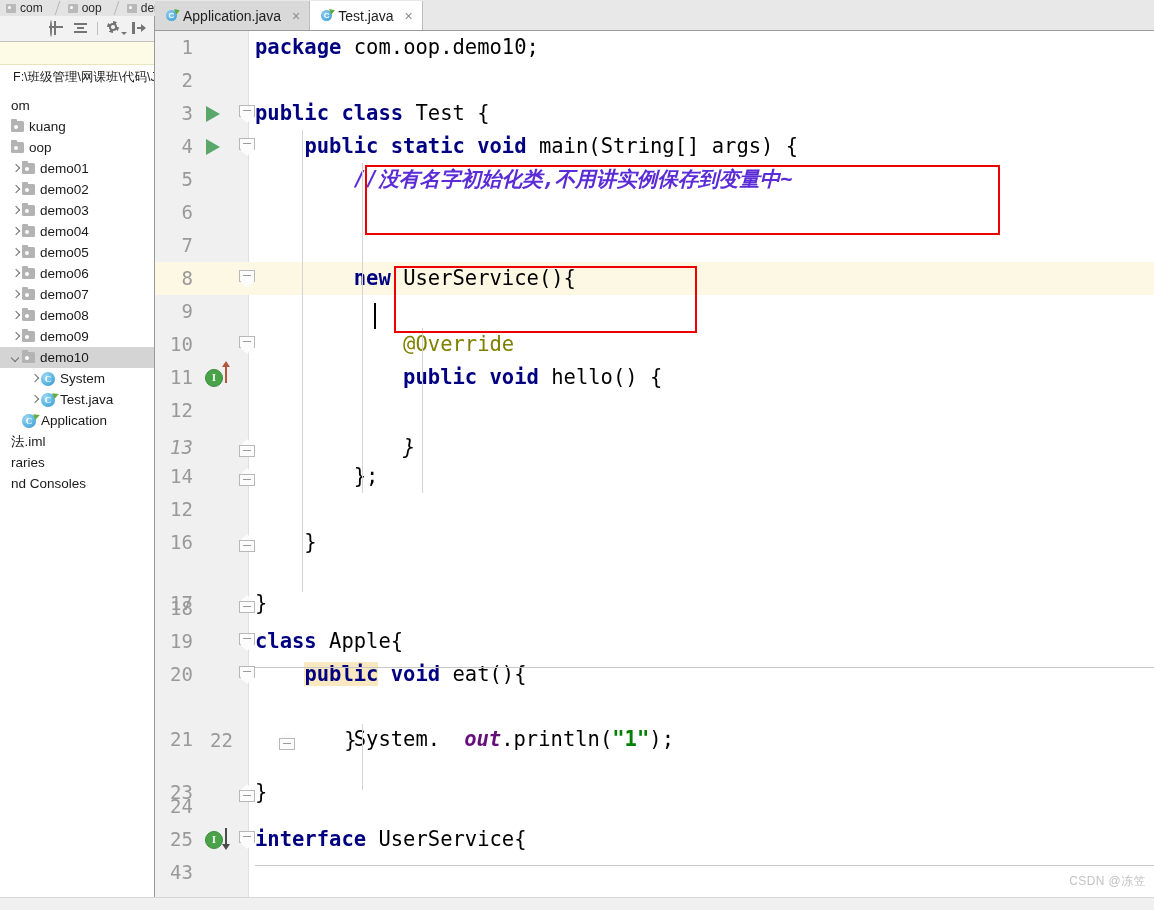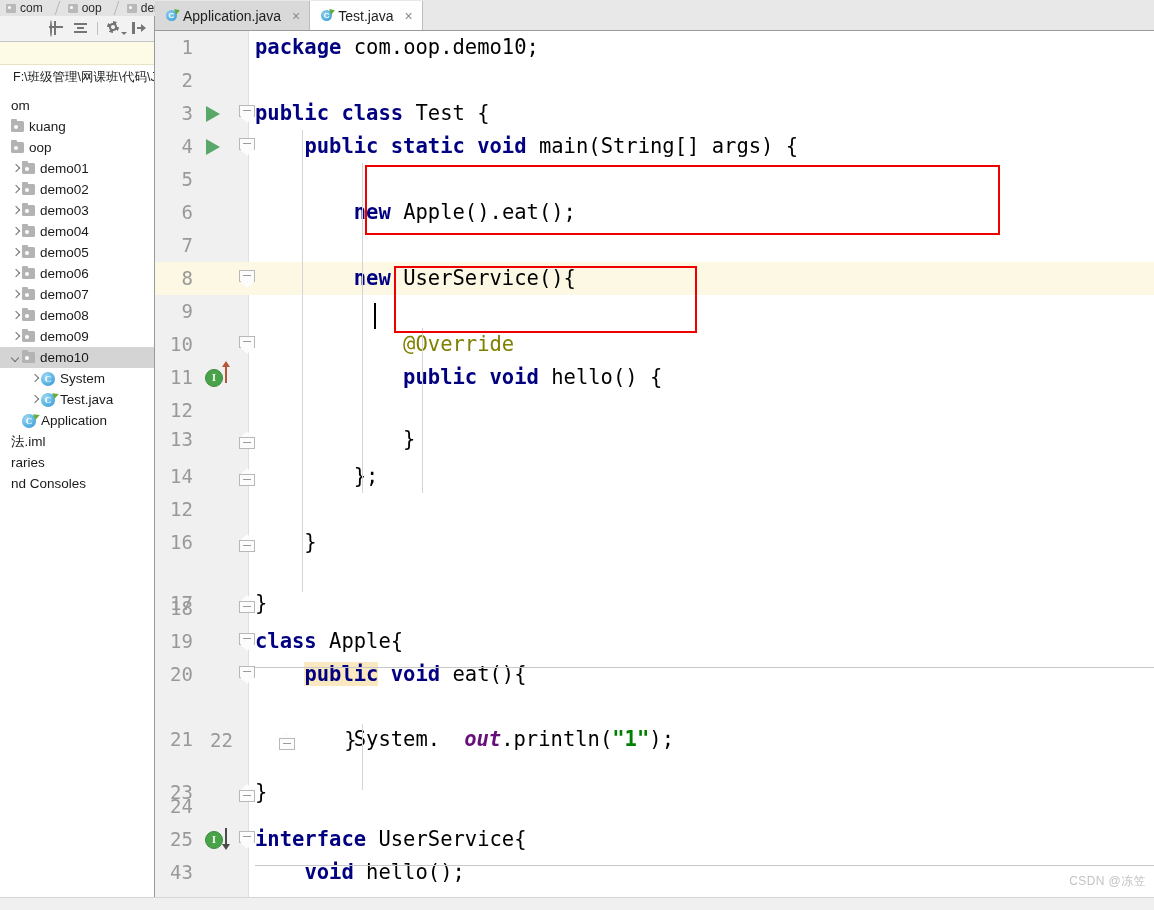--- a/index.html
+++ b/index.html
@@ -477,24 +477,24 @@
             <div class="run-tri"></div>
             <div class="fold">
               <span class="box"></span>
               <span class="minus"></span>
               <span class="tip"></span>
             </div>
             <div class="codetext">    <span class="kw">public</span> <span class="kw">static</span> <span class="kw">void</span> <span class="pl">main</span>(<span class="pl">String</span>[] <span class="pl">args</span>) {</div>
           </div>
           <div class="row" style="top: 132px;">
             <div class="lnum">5</div>
+            <div class="codetext">        <span class="cmt">//没有名字初始化类,不用讲实例保存到变量中~</span></div>
           </div>
           <div class="row" style="top: 165px;">
             <div class="lnum">6</div>
-            <div class="codetext">        <span class="kw">new</span> <span class="pl">Apple</span>().<span class="pl">eat</span>();</div>
           </div>
           <div class="row" style="top: 198px;">
             <div class="lnum">7</div>
             <div class="codetext"></div>
           </div>
           <div class="row hl" style="top: 231px;">
             <div class="lnum">8</div>
             <div class="fold">
               <span class="box"></span>
               <span class="minus"></span>
@@ -518,21 +518,21 @@
           <div class="row" style="top: 330px;">
             <div class="lnum">11</div>
             <div class="impl">I</div>
             <div class="impl-up"></div>
             <div class="codetext">            <span class="kw">public</span> <span class="kw">void</span> <span class="pl">hello</span>() {</div>
           </div>
           <div class="row" style="top: 363px;">
             <div class="lnum">12</div>
             <div class="codetext"></div>
           </div>
-          <div class="row" style="top: 392px;">
+          <div class="row" style="top: 400px; font-style: italic;">
             <div class="lnum">13</div>
             <div class="fold up">
               <span class="tiptop"></span>
               <span class="box"></span>
               <span class="minus"></span>
             </div>
             <div class="codetext">            }</div>
           </div>
           <div class="row" style="top: 429px;">
             <div class="lnum">14</div>
@@ -619,21 +619,20 @@
             <div class="impl-dn"></div>
             <div class="fold">
               <span class="box"></span>
               <span class="minus"></span>
               <span class="tip"></span>
             </div>
             <div class="codetext"><span class="kw">interface</span> <span class="pl">UserService</span>{</div>
           </div>
           <div class="row" style="top: 825px;">
             <div class="lnum">43</div>
-            <div class="codetext">    <span class="kw">void</span> <span class="pl">hello</span>();</div>
           </div>
         </div>
 
       <div class="guideline" style="left:147px;top:99px;height:462px;"></div>
       <div class="guideline" style="left:207px;top:132px;height:330px;"></div>
       <div class="guideline" style="left:267px;top:297px;height:165px;"></div>
       <div class="guideline" style="left:207px;top:693px;height:66px;"></div>
 
       <div class="sepline" style="top:636px;"></div>
       <div class="sepline" style="top:834px;"></div>

